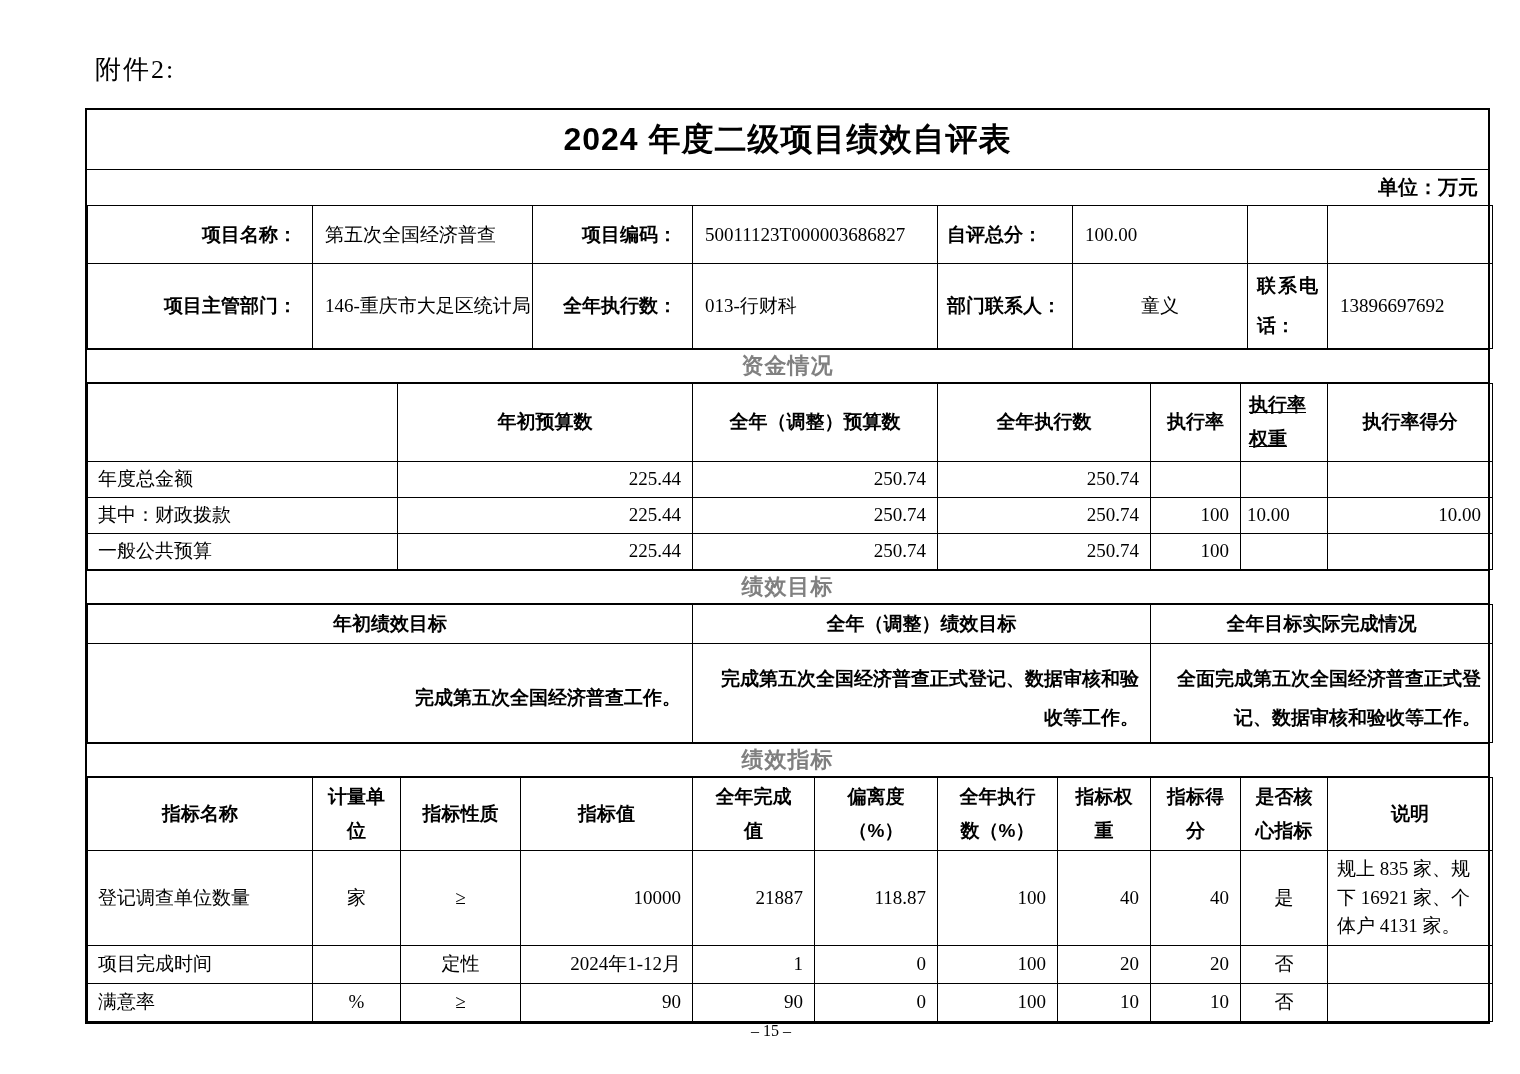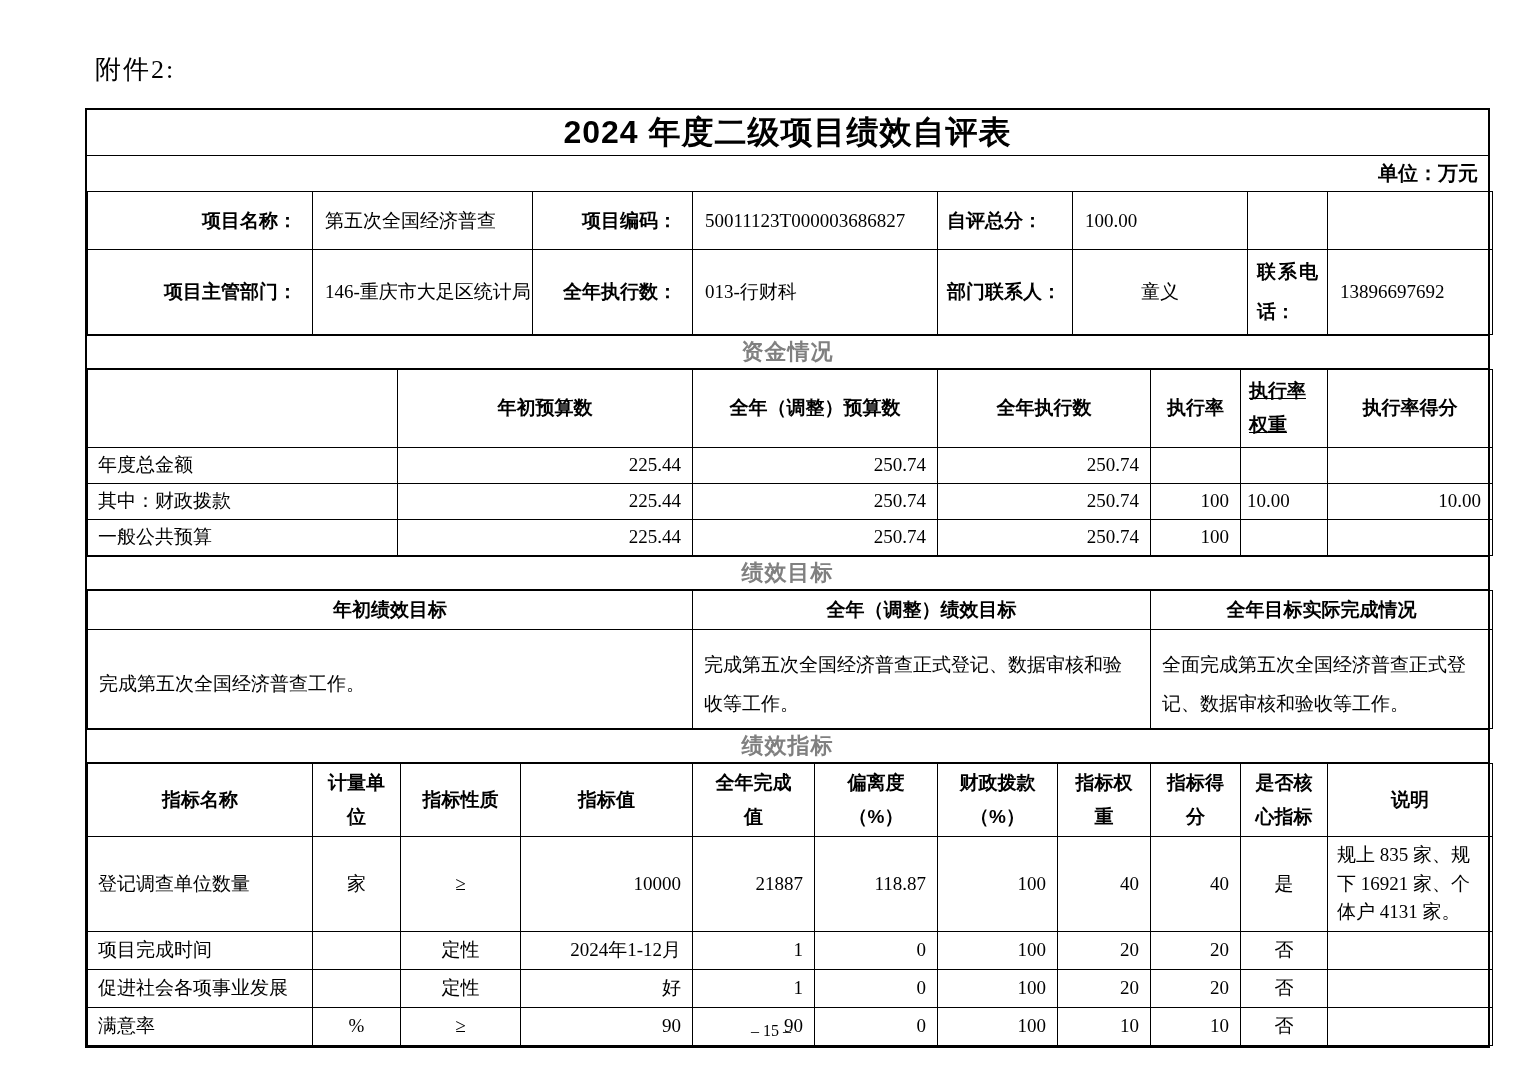--- a/index.html
+++ b/index.html
@@ -16,21 +16,21 @@
     position: absolute; left: 95px; top: 52px;
     font-size: 26px; letter-spacing: 2px;
     font-family: "Liberation Serif", "DejaVu Serif", serif;
   }
   .frame {
     position: absolute; left: 85px; top: 108px; width: 1405px;
     border: 2px solid var(--bd);
     background: #fff;
   }
   .title-row {
-    height: 46px; display: flex; align-items: center; justify-content: center;
+    height: 60px; display: flex; align-items: center; justify-content: center;
     border-bottom: 1px solid var(--bd);
   }
   .doc-title {
     font-family: "Liberation Sans", "DejaVu Sans", sans-serif;
     font-weight: bold; font-size: 32px; letter-spacing: 1px;
   }
   .unit-row {
     height: 35px; display: flex; align-items: center; justify-content: flex-end;
     padding-right: 10px;
   }
@@ -69,22 +69,22 @@
     font-weight: bold; font-size: 20px;
     text-align: center; padding: 2px 14px; line-height: 1.8;
   }
   .h-left { text-align: left; padding: 2px 8px; text-decoration: underline; }
   .val-l { text-align: left; padding-left: 12px; margin-top: 36px; }
   .val-c { text-align: center; }
   .num-r { text-align: right; padding-right: 11px; }
   .num-l { text-align: left; padding-left: 6px; }
   .name-l { text-align: left; padding-left: 10px; }
   .goal {
-    text-align: left; vertical-align: top;
-    padding: 16px 11px 4px 11px; line-height: 2.05;
+    text-align: right; vertical-align: top;
+    padding: 16px 11px 4px 11px; line-height: 2.05; font-weight: bold;
   }
   .note {
     text-align: left; padding: 4px 9px; line-height: 1.5;
   }
   .info-t td { line-height: 2.1; }
   
   .rh58 td { height: 58px; }
   .rh80 td { height: 80px; }
   .rh78 td { height: 78px; }
   .rh36 td { height: 36px; }
@@ -239,21 +239,21 @@
         <col style="width:165px">
     </colgroup>
     <tbody>
         <tr class="rh70">
       <td class="h">指标名称</td>
       <td class="h">计量单位</td>
       <td class="h">指标性质</td>
       <td class="h">指标值</td>
       <td class="h">全年完成值</td>
       <td class="h">偏离度（%）</td>
-      <td class="h">财政拨款（%）</td>
+      <td class="h">全年执行数（%）</td>
       <td class="h">指标权重</td>
       <td class="h">指标得分</td>
       <td class="h">是否核心指标</td>
       <td class="h">说明</td>
     </tr>
     <tr class="rh85">
       <td class="name-l">登记调查单位数量</td>
       <td class="val-c">家</td>
       <td class="val-c">≥</td>
       <td class="num-r">10000</td>
@@ -272,33 +272,20 @@
       <td class="num-r">2024年1-12月</td>
       <td class="num-r">1</td>
       <td class="num-r">0</td>
       <td class="num-r">100</td>
       <td class="num-r">20</td>
       <td class="num-r">20</td>
       <td class="val-c">否</td>
       <td class="note"></td>
     </tr>
     <tr class="rh38">
-      <td class="name-l">促进社会各项事业发展</td>
-      <td class="val-c"></td>
-      <td class="val-c">定性</td>
-      <td class="num-r">好</td>
-      <td class="num-r">1</td>
-      <td class="num-r">0</td>
-      <td class="num-r">100</td>
-      <td class="num-r">20</td>
-      <td class="num-r">20</td>
-      <td class="val-c">否</td>
-      <td class="note"></td>
-    </tr>
-    <tr class="rh38">
       <td class="name-l">满意率</td>
       <td class="val-c">%</td>
       <td class="val-c">≥</td>
       <td class="num-r">90</td>
       <td class="num-r">90</td>
       <td class="num-r">0</td>
       <td class="num-r">100</td>
       <td class="num-r">10</td>
       <td class="num-r">10</td>
       <td class="val-c">否</td>

